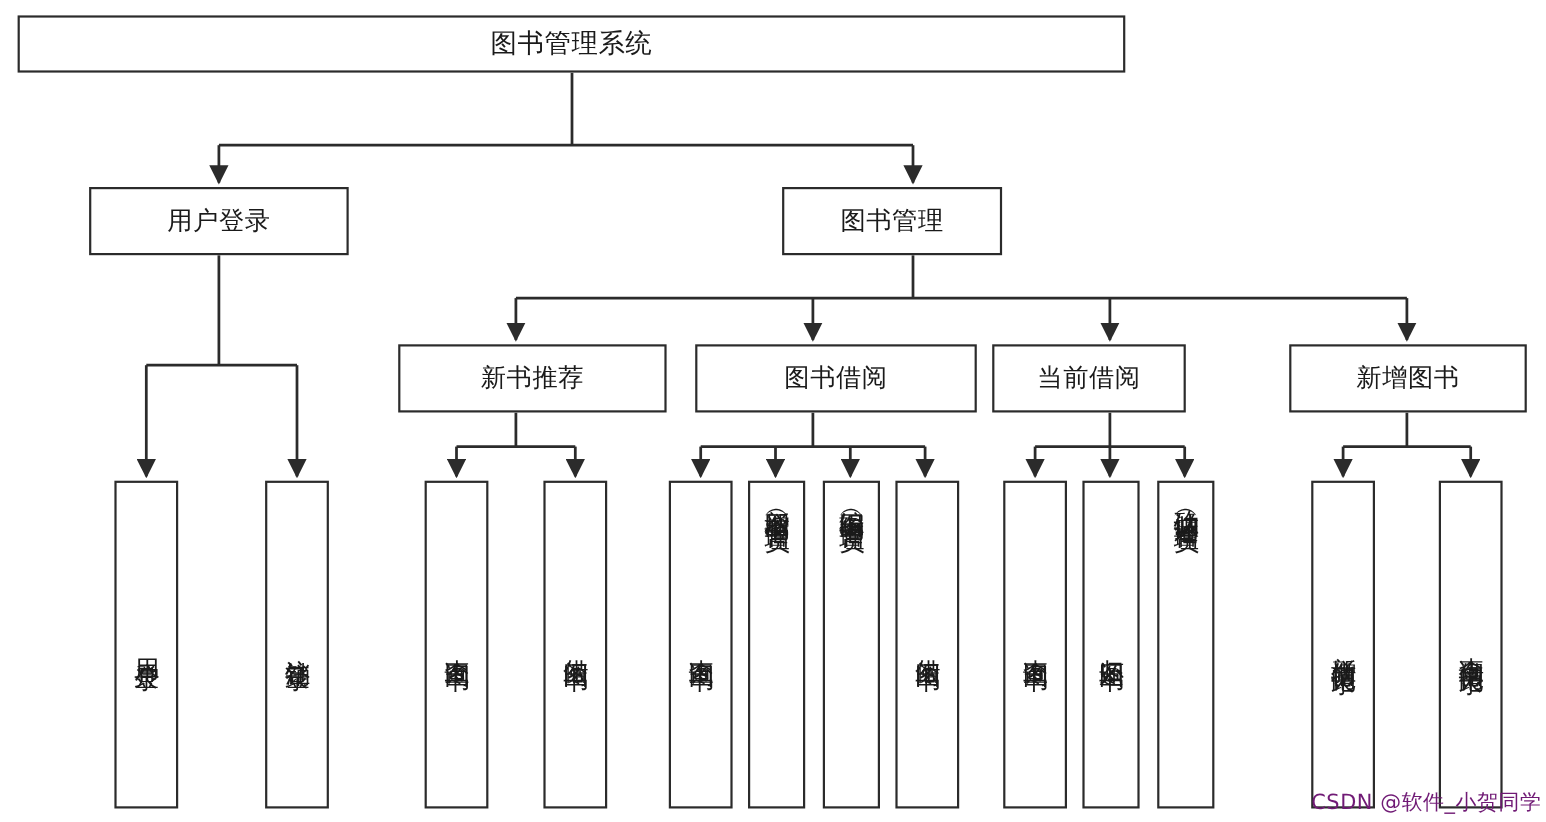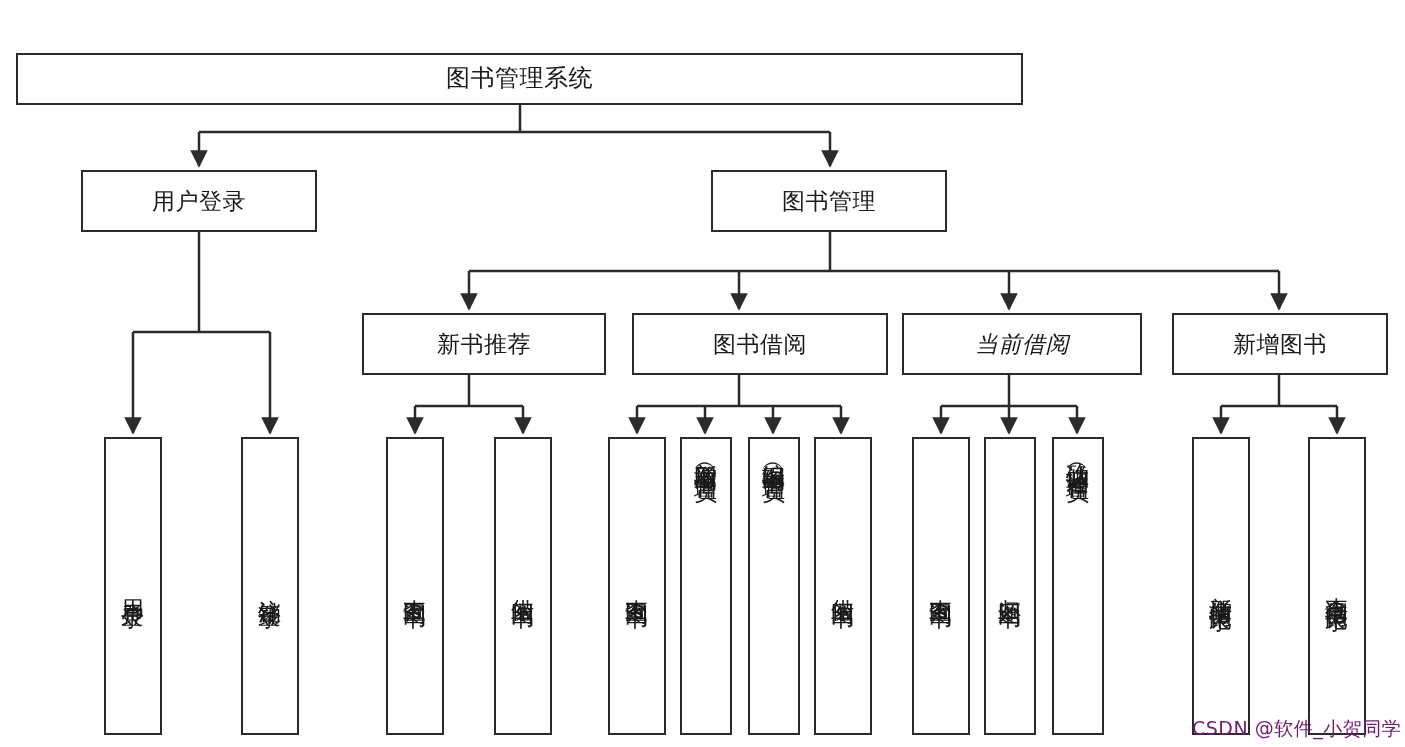--- a/index.html
+++ b/index.html
@@ -121,38 +121,38 @@
       <path d="M 1009 406 L 1009 433" marker-end="url(#arrow)"></path>
       <path d="M 1077 406 L 1077 433" marker-end="url(#arrow)"></path>
 
       <path d="M 1279 375 L 1279 406"></path>
       <path d="M 1221 406 L 1337 406"></path>
       <path d="M 1221 406 L 1221 433" marker-end="url(#arrow)"></path>
       <path d="M 1337 406 L 1337 433" marker-end="url(#arrow)"></path>
     </g>
   </svg>
 
-  <div class="node root" style="left:16px; top:14px; width:1007px; height:52px;margin-top:39px;">
+  <div class="node root" style="left:16px; top:14px; width:1007px; height:52px;">
     <span class="node-label">图书管理系统</span>
   </div>
 
   <div class="node" style="left:81px; top:170px; width:236px; height:62px;">
     <span class="node-label">用户登录</span>
   </div>
-  <div class="node" style="left:711px; top:170px; width:236px; height:62px;">
+  <div class="node" style="left:711px; top:170px; width:200px; height:62px;">
     <span class="node-label">图书管理</span>
   </div>
 
   <div class="node" style="left:362px; top:313px; width:244px; height:62px;">
     <span class="node-label">新书推荐</span>
   </div>
   <div class="node" style="left:632px; top:313px; width:256px; height:62px;">
     <span class="node-label">图书借阅</span>
   </div>
-  <div class="node" style="left:902px; top:313px; width:240px; height:62px;font-style:italic;">
+  <div class="node" style="left:902px; top:313px; width:176px; height:62px;">
     <span class="node-label">当前借阅</span>
   </div>
   <div class="node" style="left:1172px; top:313px; width:216px; height:62px;">
     <span class="node-label">新增图书</span>
   </div>
 
   <div class="node leaf center-v" style="left:104px; top:437px; width:58px; height:298px;">
     <span class="node-label">用户登录</span>
   </div>
   <div class="node leaf center-v" style="left:241px; top:437px; width:58px; height:298px;">

